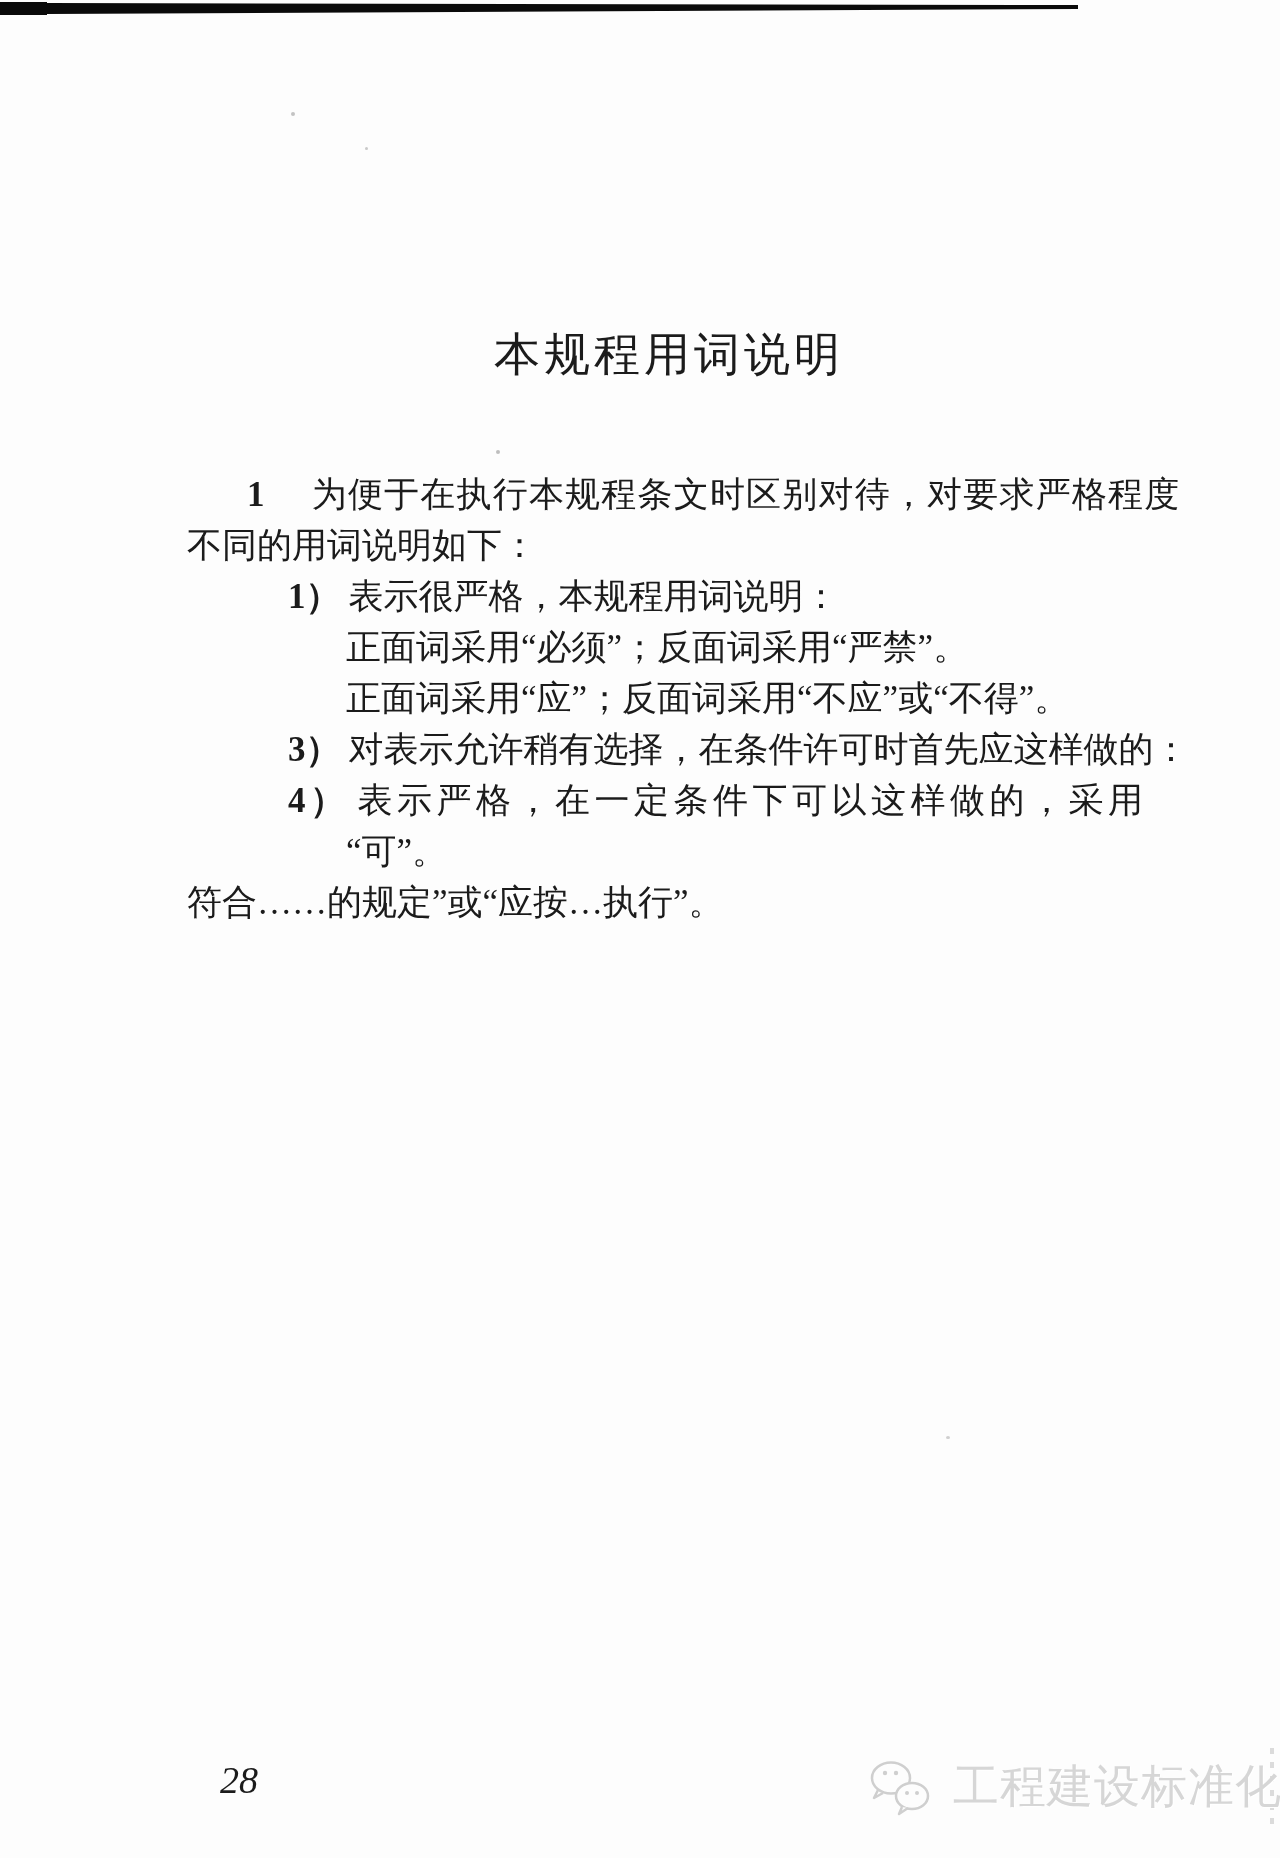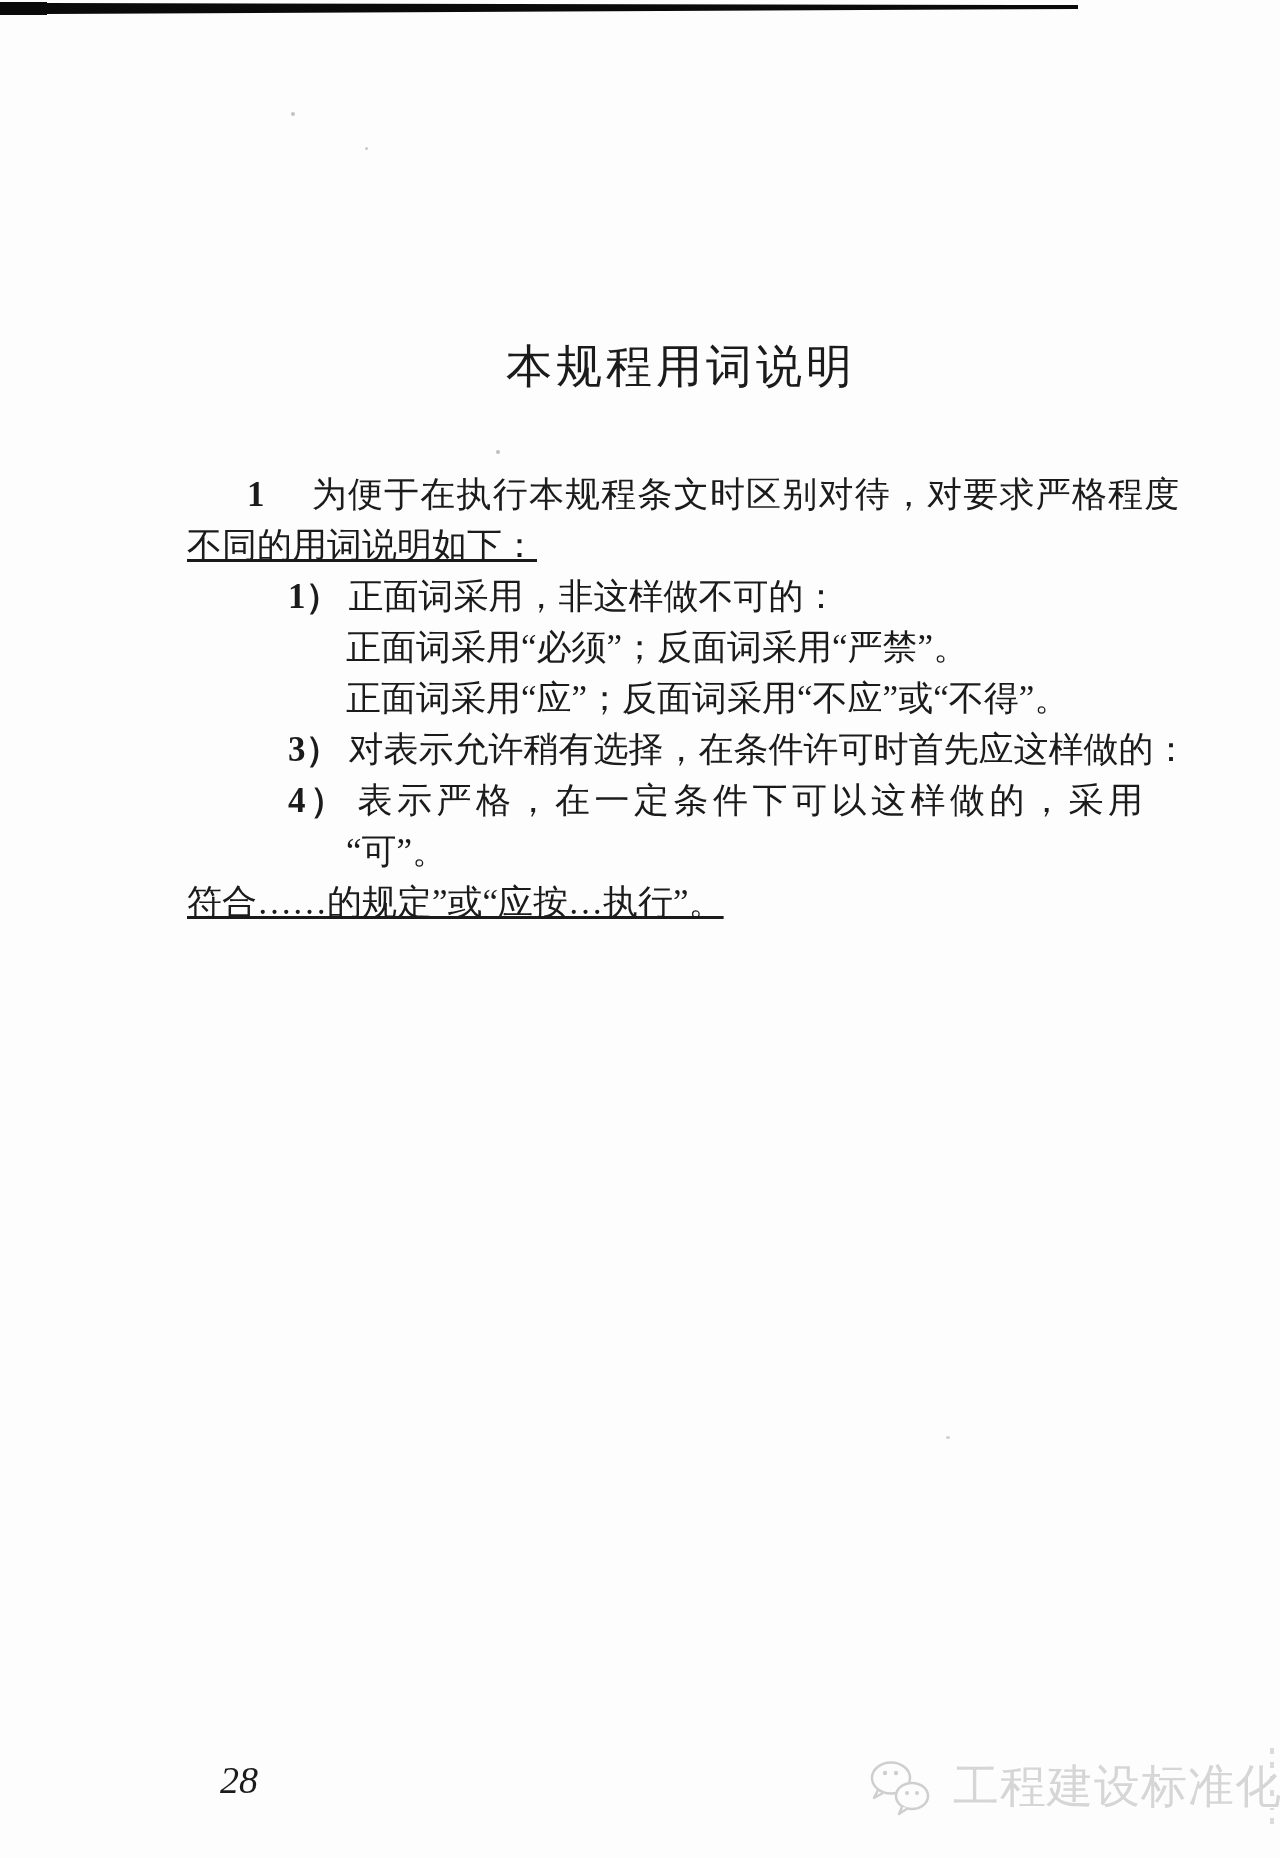--- a/index.html
+++ b/index.html
@@ -14,21 +14,21 @@
   }
 
   
   .scan-artifact { position: absolute; left: 0; top: 0; }
 
   
   .doc-title {
     position: absolute;
     left: 494px;
     top: 324px;
-    margin: 12px;
+    margin: 0;
     font-size: 46px;
     font-weight: 500;
     letter-spacing: 4px;
     white-space: nowrap;
   }
 
   
   .doc-body {
     position: absolute;
     left: 187px;
@@ -37,21 +37,21 @@
     font-size: 35px;
     line-height: 51px;
   }
   .line { white-space: nowrap; }
   .num { font-weight: bold; }
   .line-para     { padding-left: 60px; }
   .line-para .num { margin-right: 46px; }
   .line-item     { padding-left: 101px; }
   .line-item .num { margin-right: 8px; }
   .line-itemcont { padding-left: 159px; }
-  .line-flush    { padding-left: 0; text-decoration: underline; }
+  .line-flush    { padding-left: 0; }
   .ls-tight { letter-spacing: 1.2px; }
   .ls-wide  { letter-spacing: 4.5px; }
 
   
   .page-number {
     position: absolute;
     left: 200px;
     top: 1758px;
     font-size: 38px;
     font-style: italic;
@@ -105,21 +105,21 @@
   <h1 class="doc-title">本规程用词说明</h1>
 
   <div class="doc-body">
     <div class="line line-para ls-tight">
       <span class="num">1</span><span>为便于在执行本规程条文时区别对待，对要求严格程度</span>
     </div>
     <div class="line line-flush">
       <span>不同的用词说明如下：</span>
     </div>
     <div class="line line-item">
-      <span class="num">1）</span><span>正面词采用，非这样做不可的：</span>
+      <span class="num">1）</span><span>表示很严格，本规程用词说明：</span>
     </div>
     <div class="line line-itemcont">
       <span>正面词采用“必须”；反面词采用“严禁”。</span>
     </div>
     <div class="line line-itemcont">
       <span>正面词采用“应”；反面词采用“不应”或“不得”。</span>
     </div>
     <div class="line line-item">
       <span class="num">3）</span><span>对表示允许稍有选择，在条件许可时首先应这样做的：</span>
     </div>

